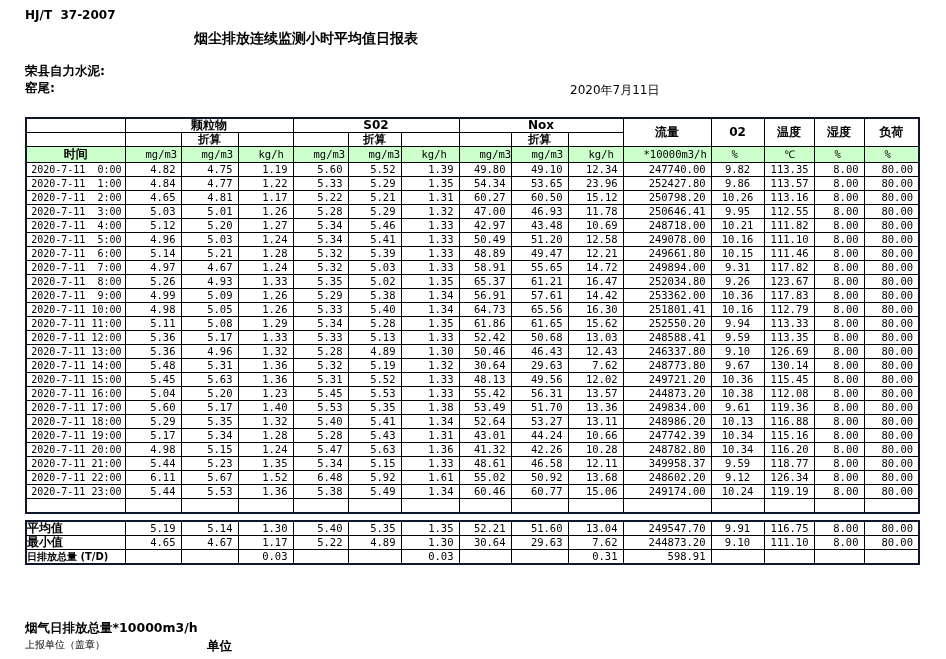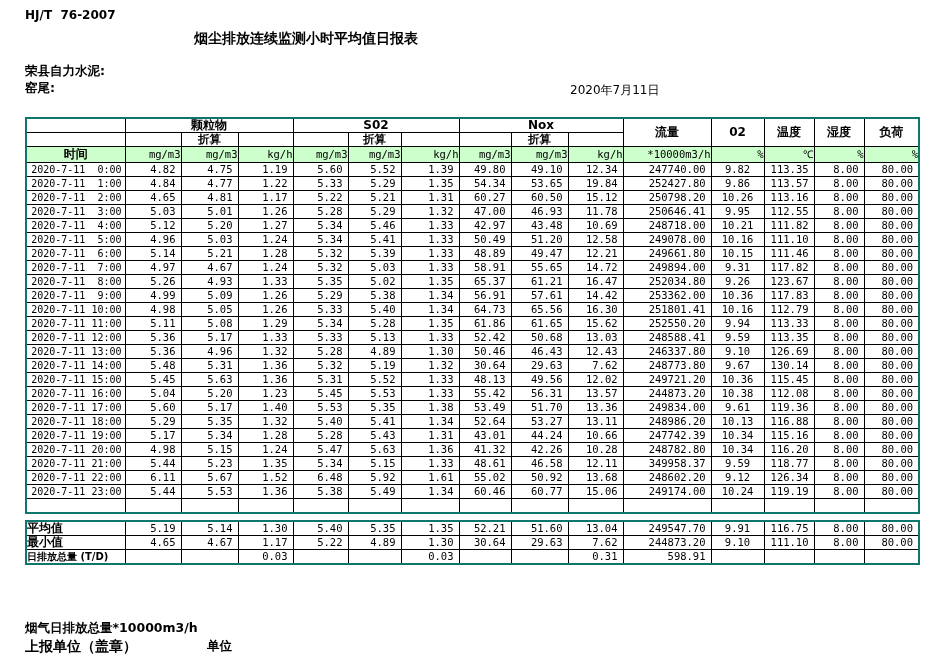--- a/index.html
+++ b/index.html
@@ -5,45 +5,45 @@
   html,body{margin:0;padding:0;}
   body{width:946px;height:659px;background:#ffffff;color:#000;position:relative;overflow:hidden;
        font-family:"DejaVu Sans","Liberation Sans",sans-serif;}
   .abs{position:absolute;}
   .std{left:25px;top:8px;font-weight:bold;font-size:12px;white-space:pre;}
   .title{left:0;top:30px;width:612px;text-align:center;font-weight:bold;font-size:14px;}
   .company{left:25px;top:63px;font-weight:bold;font-size:12.5px;}
   .kiln{left:25px;top:80px;font-weight:bold;font-size:12.5px;}
   .date{left:570px;top:82px;font-size:12px;}
   .tablewrap{left:25px;top:117px;width:900px;}
-  table{border-collapse:collapse;table-layout:fixed;width:893px;border:2px solid #0f766e;}
+  table{border-collapse:collapse;table-layout:fixed;width:893px;border:2px solid #0f172a;}
   td{border:1px solid #000;height:13px;padding:0;font-size:10.5px;line-height:13px;
      overflow:hidden;vertical-align:middle;}
   thead td{height:13px;}
   tr.greenrow td{height:15px;}
   .grp{font-weight:bold;font-size:12px;text-align:center;}
   .zhe{font-weight:bold;font-size:11.5px;text-align:center;}
   .hcjk{font-weight:bold;font-size:12px;text-align:center;}
-  .unit{font-family:"DejaVu Sans Mono","Liberation Mono",monospace;font-size:10.5px;text-align:right;}
+  .unit{font-family:"DejaVu Sans Mono","Liberation Mono",monospace;font-size:10.5px;text-align:left;padding-left:20px;}
   .time{font-family:"DejaVu Sans Mono","Liberation Mono",monospace;text-align:right;
         padding-right:3px;white-space:pre;font-size:10px;}
   .num{font-family:"DejaVu Sans Mono","Liberation Mono",monospace;text-align:right;
        padding-right:5px;font-size:10.5px;}
   .ctr{text-align:center;padding-right:0;margin-left:36px;}
   .slabel{font-weight:bold;font-size:12px;padding-right:2px;white-space:nowrap;}
   .tlabel{font-weight:bold;font-size:10px;text-align:left;white-space:nowrap;overflow:visible;}
   .summary{margin-top:6px;}
   .note{left:25px;top:620px;font-size:12.5px;font-weight:bold;}
-  .stamp{left:25px;top:638px;font-size:14px;font-weight:bold;}
+  .stamp{left:25px;top:638px;font-size:10px;font-weight:normal;}
   .unitlbl{left:207px;top:638px;font-size:12.5px;font-weight:bold;}
 </style>
 </head>
 <body>
 
-<div class="abs std">HJ/T  76-2007</div>
+<div class="abs std">HJ/T  37-2007</div>
 <div class="abs title">烟尘排放连续监测小时平均值日报表</div>
 <div class="abs company">荣县自力水泥:</div>
 <div class="abs kiln">窑尾:</div>
 <div class="abs date">2020年7月11日</div>
 
 <div class="abs tablewrap">
   <table class="main">
     <colgroup>
       <col style="width:99px">
         <col style="width:56px">
@@ -124,21 +124,21 @@
         <tr>
           <td class="time">2020-7-11  1:00</td>
           <td class="num">4.84</td>
           <td class="num">4.77</td>
           <td class="num">1.22</td>
           <td class="num">5.33</td>
           <td class="num">5.29</td>
           <td class="num">1.35</td>
           <td class="num">54.34</td>
           <td class="num">53.65</td>
-          <td class="num">19.84</td>
+          <td class="num">23.96</td>
           <td class="num">252427.80</td>
           <td class="num ctr">9.86</td>
           <td class="num">113.57</td>
           <td class="num">8.00</td>
           <td class="num">80.00</td>
         </tr>
         <tr>
           <td class="time">2020-7-11  2:00</td>
           <td class="num">4.65</td>
           <td class="num">4.81</td>

